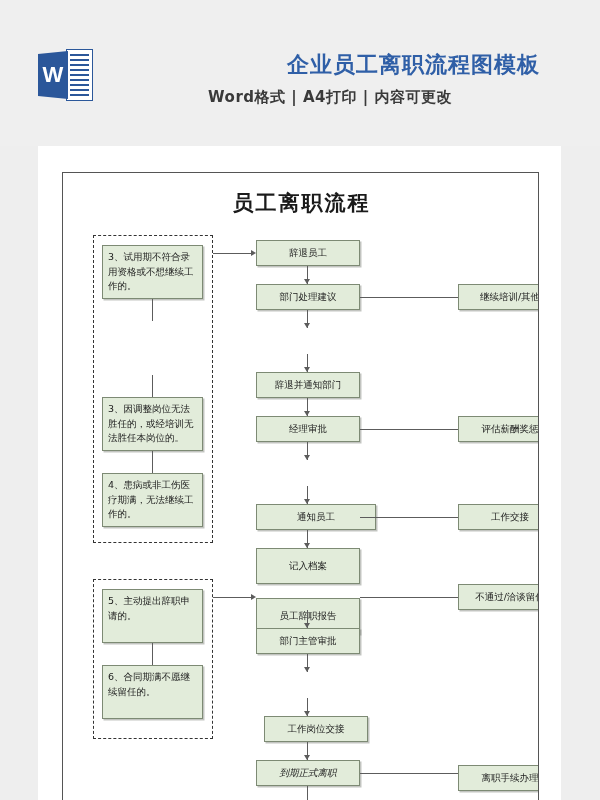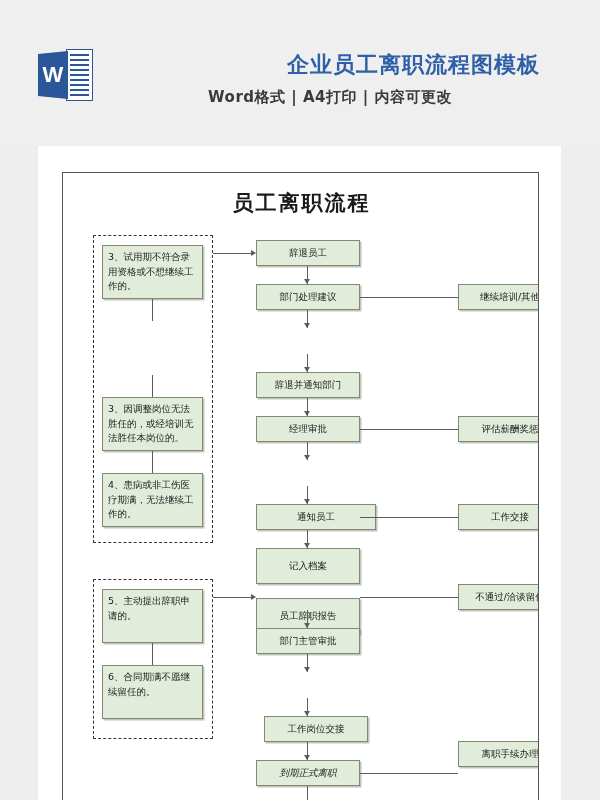--- a/index.html
+++ b/index.html
@@ -212,17 +212,17 @@
 
     <div class="vline" style="left:244px; top:525px; height:18px;"></div>
     <div class="arrow-down" style="left:241px; top:538px;"></div>
 
     <div class="node" style="left:193px; top:543px; width:104px; height:26px;margin-left:8px;">工作岗位交接</div>
     <div class="vline" style="left:244px; top:569px; height:18px;"></div>
     <div class="arrow-down" style="left:241px; top:582px;"></div>
 
     <div class="node" style="left:193px; top:587px; width:104px; height:26px;font-style:italic;">到期正式离职</div>
     <div class="hline" style="left:297px; top:600px; width:98px;"></div>
-    <div class="node" style="left:395px; top:568px; width:104px; height:26px;">离职手续办理</div>
+    <div class="node" style="left:395px; top:592px; width:104px; height:26px;">离职手续办理</div>
     <div class="vline" style="left:244px; top:613px; height:27px;"></div>
 
   </div>
 </div>
 
 </body></html>

